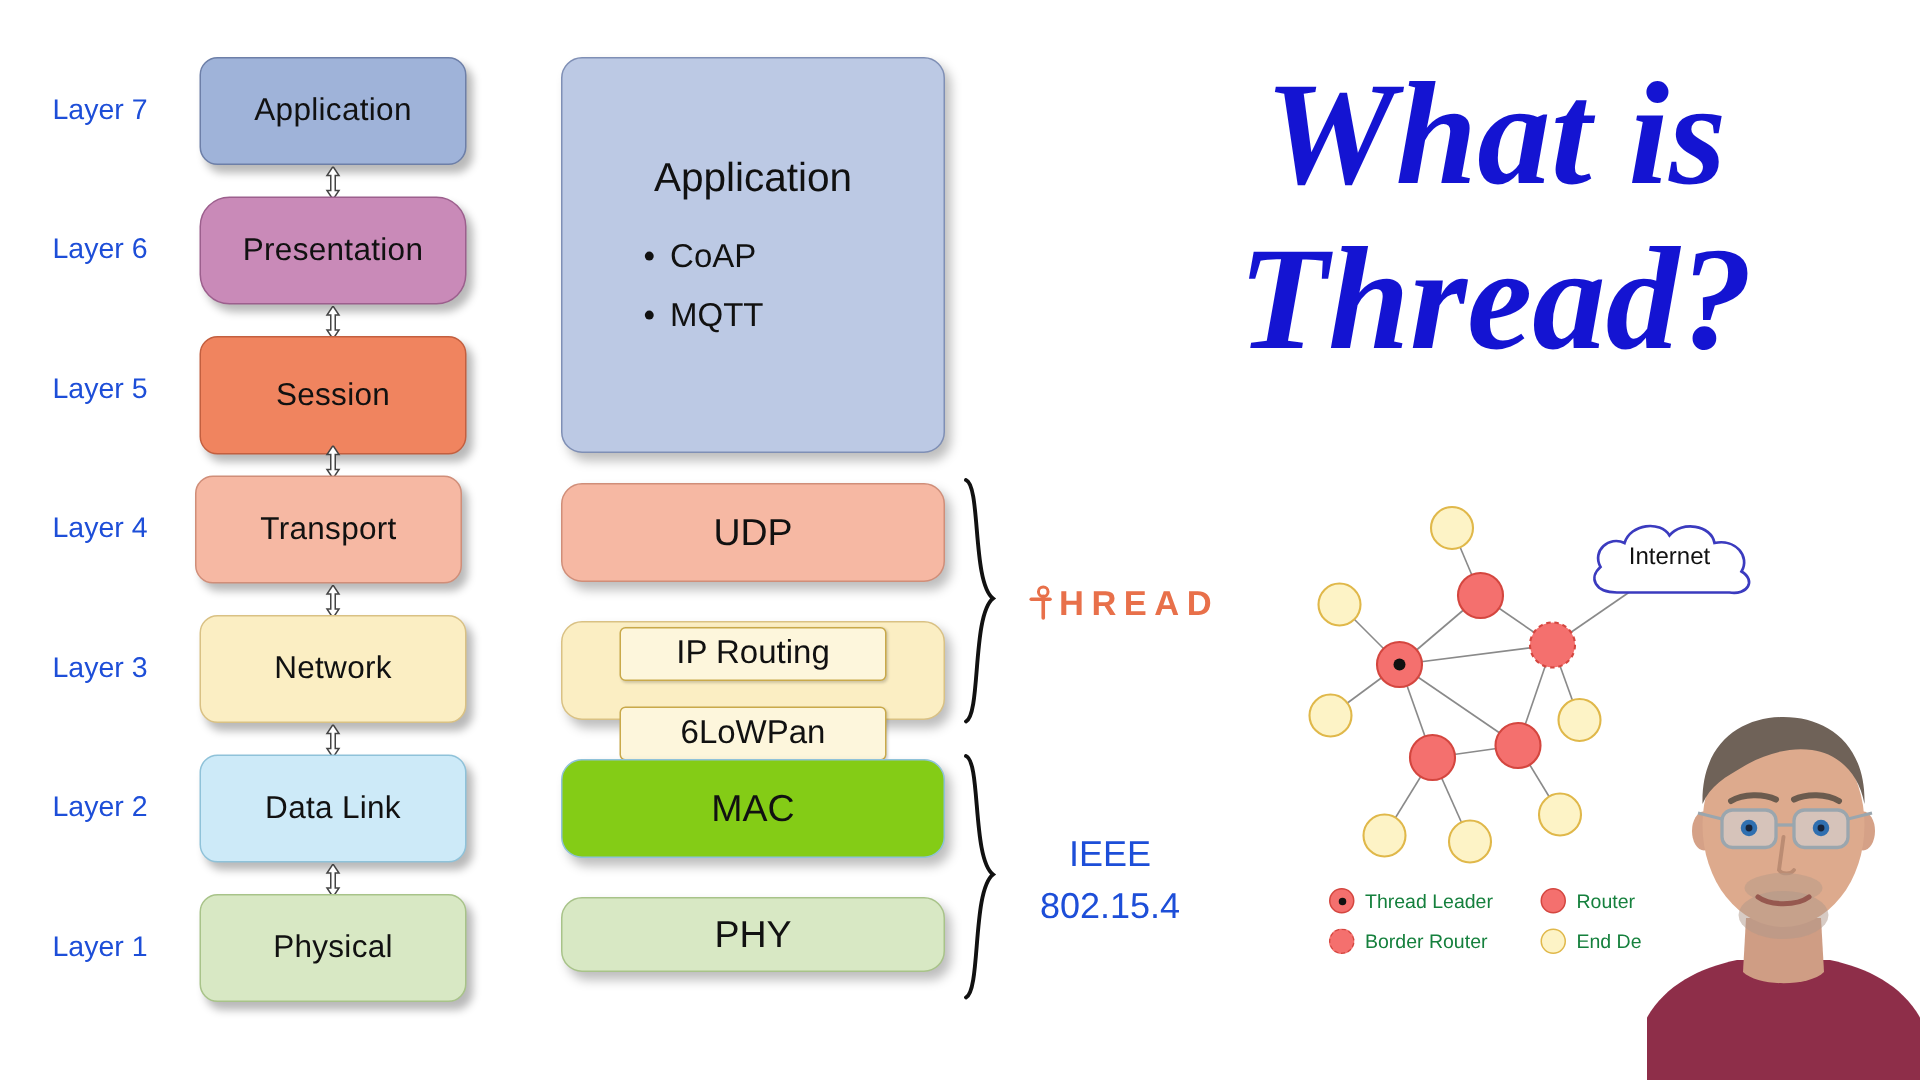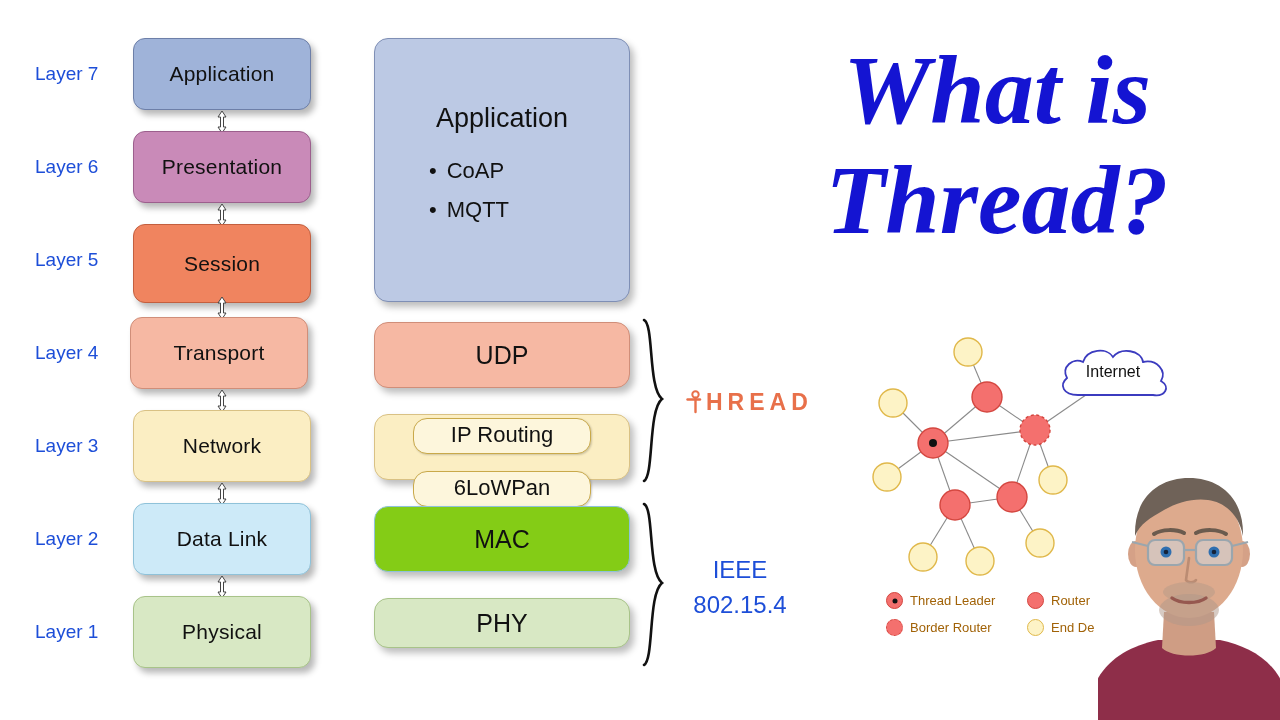--- a/index.html
+++ b/index.html
@@ -49,21 +49,21 @@
   .tbox .ttitle{
     text-align:center;font-size:27px;
   }
   .bullets{
     margin:16px;padding:0 0 0 38px;list-style:none;font-size:22px;line-height:1.75;
   }
   .bullets li:before{content:"\2022";margin-right:10px;}
 
   .innerbox{
     border:1px solid #c9a94a;
-    border-radius:14px;
+    border-radius:4px;
     background:#fdf6dc;
     box-shadow:1px 1px 2px rgba(0,0,0,0.18);
     text-align:center;
     font-size:22px;
     padding:3px 0 5px 0;
     margin:17px auto;
     width:178px;
     box-sizing:border-box;
   }
 
@@ -95,21 +95,21 @@
     font-weight:bold;font-style:italic;
     color:#1414d2;
     font-size:98px;
     line-height:1.12;
     text-align:center;
     white-space:nowrap;
   }
 
   
   .netwrap{position:absolute;}
-  .legend{position:absolute;font-size:13px;color:#a16207;}
+  .legend{position:absolute;font-size:13px;color:#15803d;}
   .legend .row{position:absolute;display:flex;align-items:center;white-space:nowrap;}
   .legend .dot{
     width:17px;height:17px;border-radius:50%;margin-right:7px;flex:0 0 auto;
     box-sizing:border-box;
   }
   .dot-router{background:#f4706e;border:1px solid #d4463f;}
   .dot-leader{background:#f4706e;border:1px solid #d4463f;position:relative;}
   .dot-leader:after{
     content:"";position:absolute;left:50%;top:50%;width:5px;height:5px;
     background:#111;border-radius:50%;transform:translate(-50%,-50%);
@@ -127,21 +127,21 @@
 
   <div id="osi-col">
       <div class="layer-label" style="left: 35px; top: 63px;">Layer 7</div>
       <div class="lbox" style="left: 133px; top: 38px; width: 178px; height: 72px; background: rgb(159, 179, 217); border-color: rgb(109, 127, 168);">
         <span>Application</span>
       </div>
       <svg class="updown" viewBox="0 0 12 22" style="left: 216px; top: 111px;">
         <path d="M6,0 L10,6 L7.5,6 L7.5,16 L10,16 L6,22 L2,16 L4.5,16 L4.5,6 L2,6 Z" fill="#ffffff" stroke="#444" stroke-width="1"></path>
       </svg>
       <div class="layer-label" style="left: 35px; top: 156px;">Layer 6</div>
-      <div class="lbox" style="left: 133px; top: 131px; width: 178px; height: 72px; background: rgb(201, 138, 184); border-color: rgb(156, 95, 141);">
+      <div class="lbox" style="left: 133px; top: 131px; width: 178px; height: 72px; background: rgb(201, 138, 184); border-color: rgb(156, 95, 141); border-radius: 20px;">
         <span>Presentation</span>
       </div>
       <svg class="updown" viewBox="0 0 12 22" style="left: 216px; top: 204px;">
         <path d="M6,0 L10,6 L7.5,6 L7.5,16 L10,16 L6,22 L2,16 L4.5,16 L4.5,6 L2,6 Z" fill="#ffffff" stroke="#444" stroke-width="1"></path>
       </svg>
       <div class="layer-label" style="left: 35px; top: 249px;">Layer 5</div>
       <div class="lbox" style="left: 133px; top: 224px; width: 178px; height: 79px; background: rgb(240, 132, 95); border-color: rgb(195, 95, 63);">
         <span>Session</span>
       </div>
       <svg class="updown" viewBox="0 0 12 22" style="left: 216px; top: 297px;">

